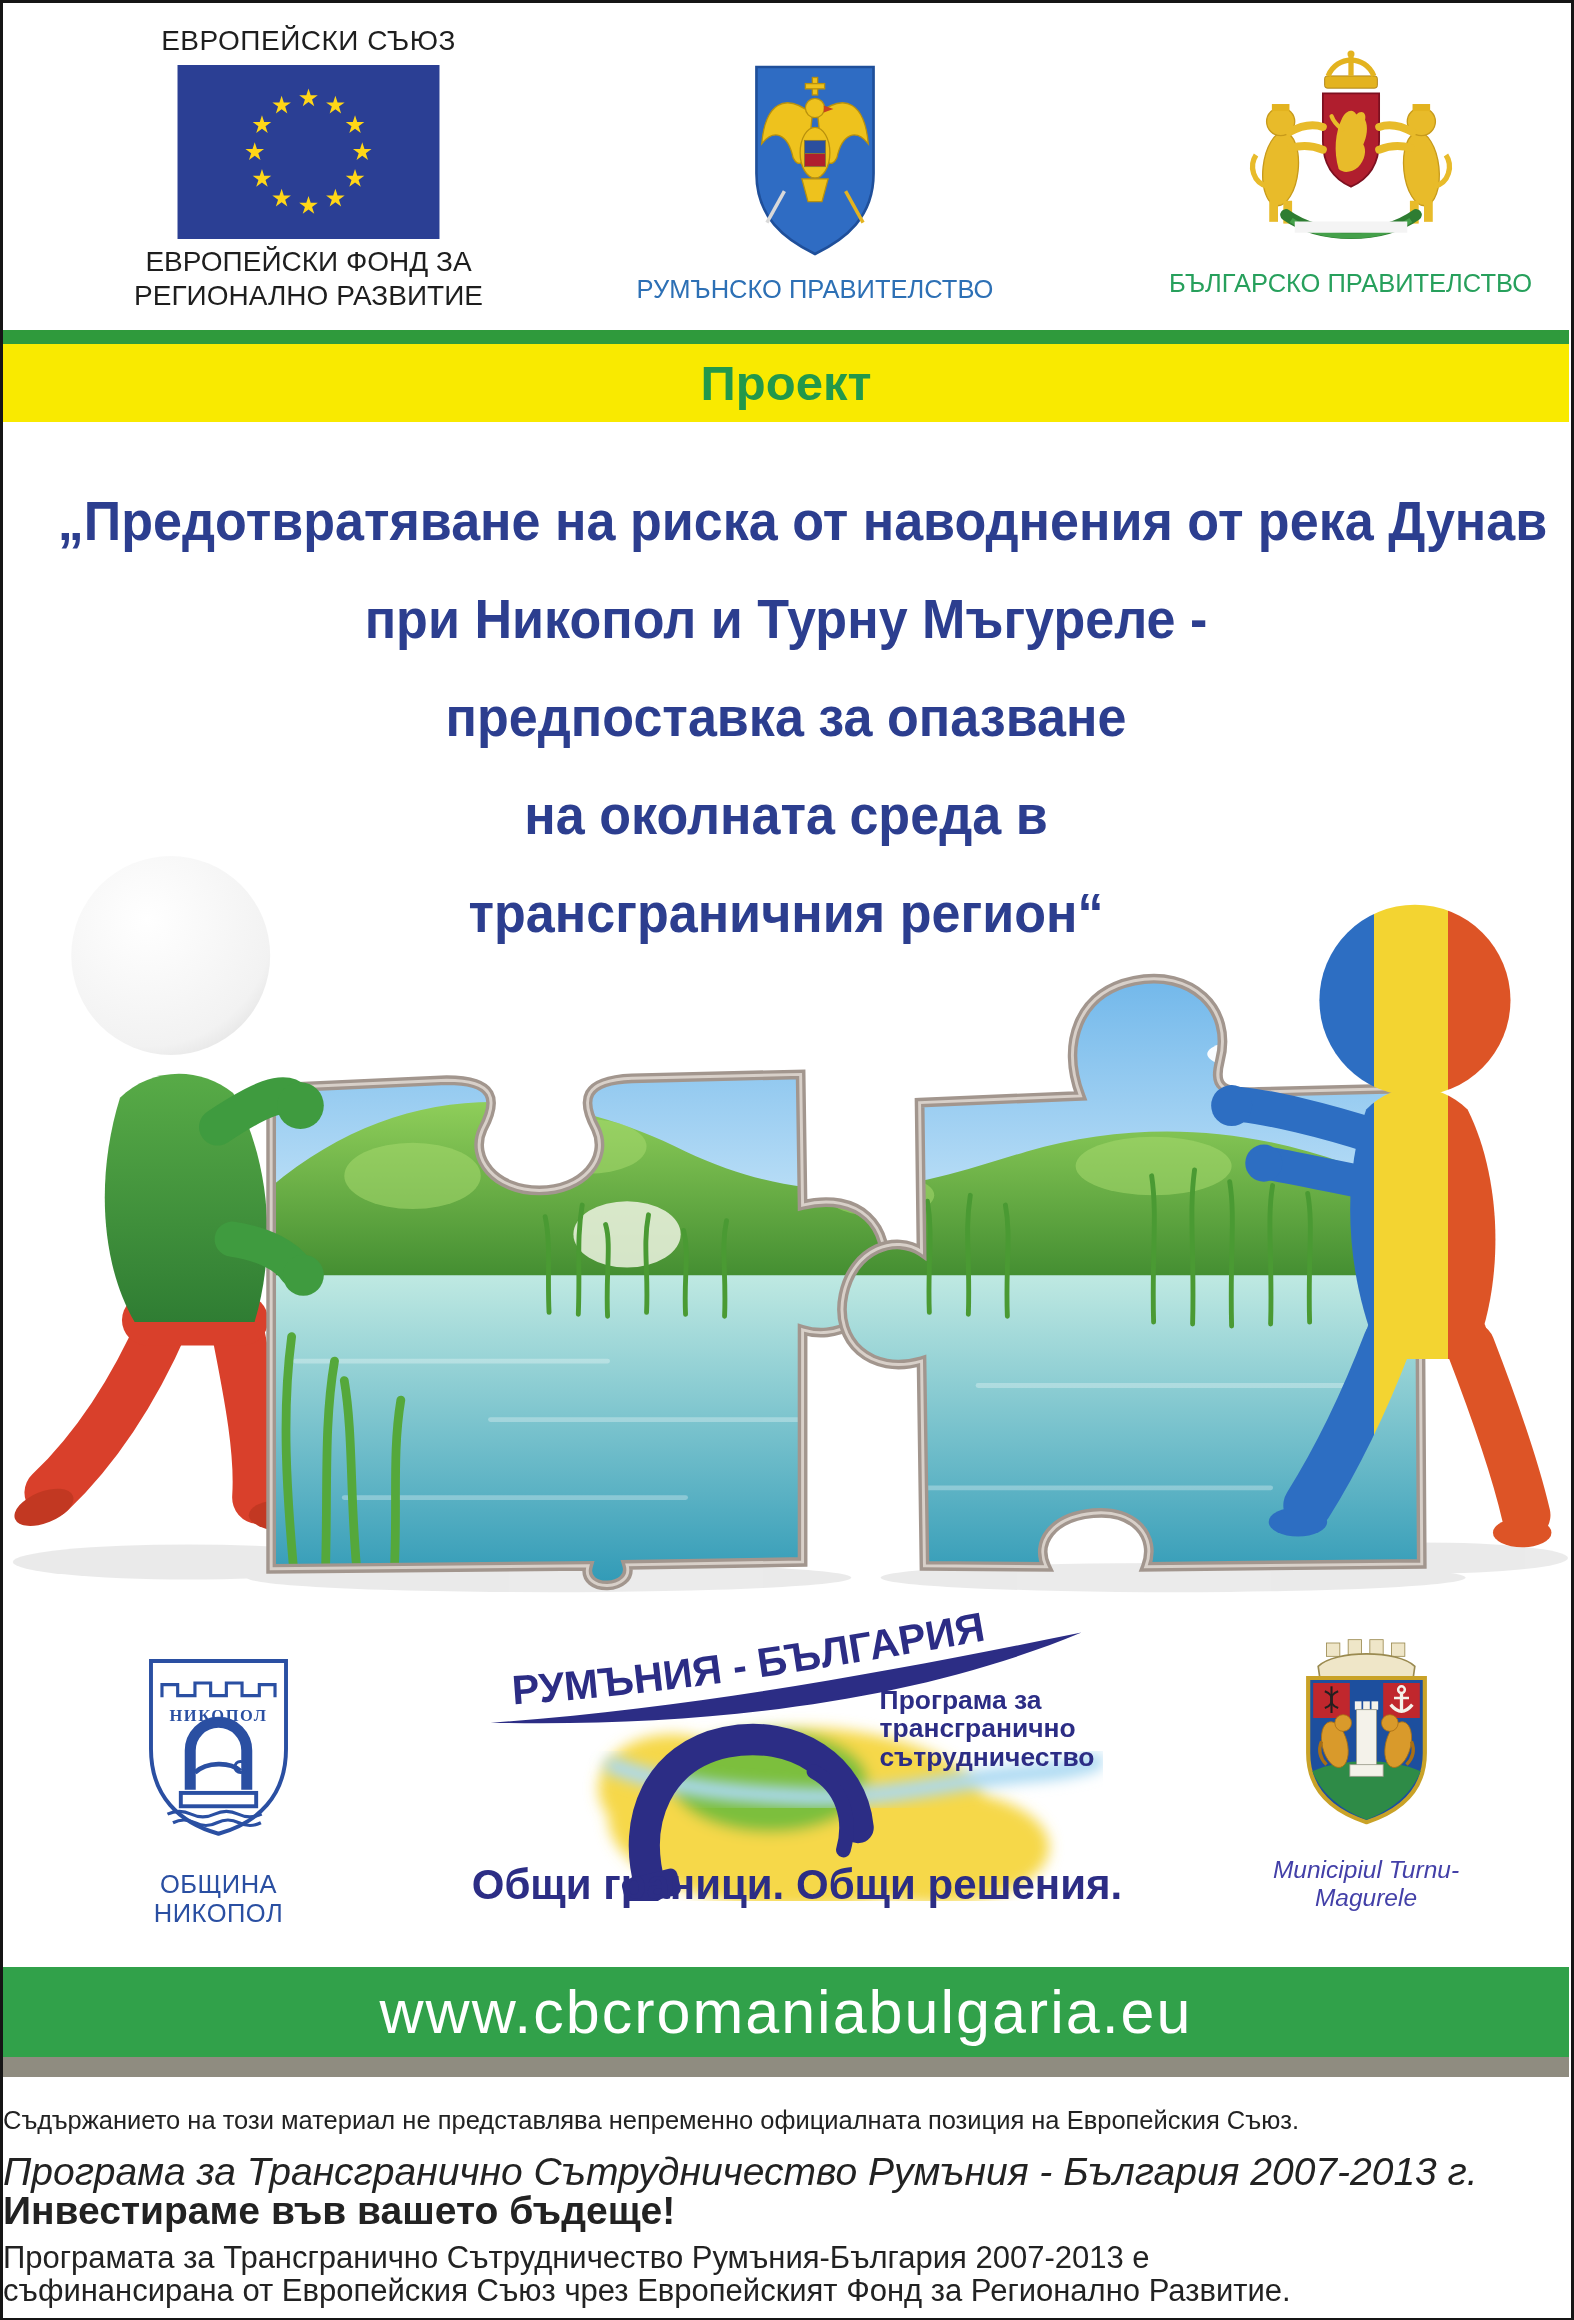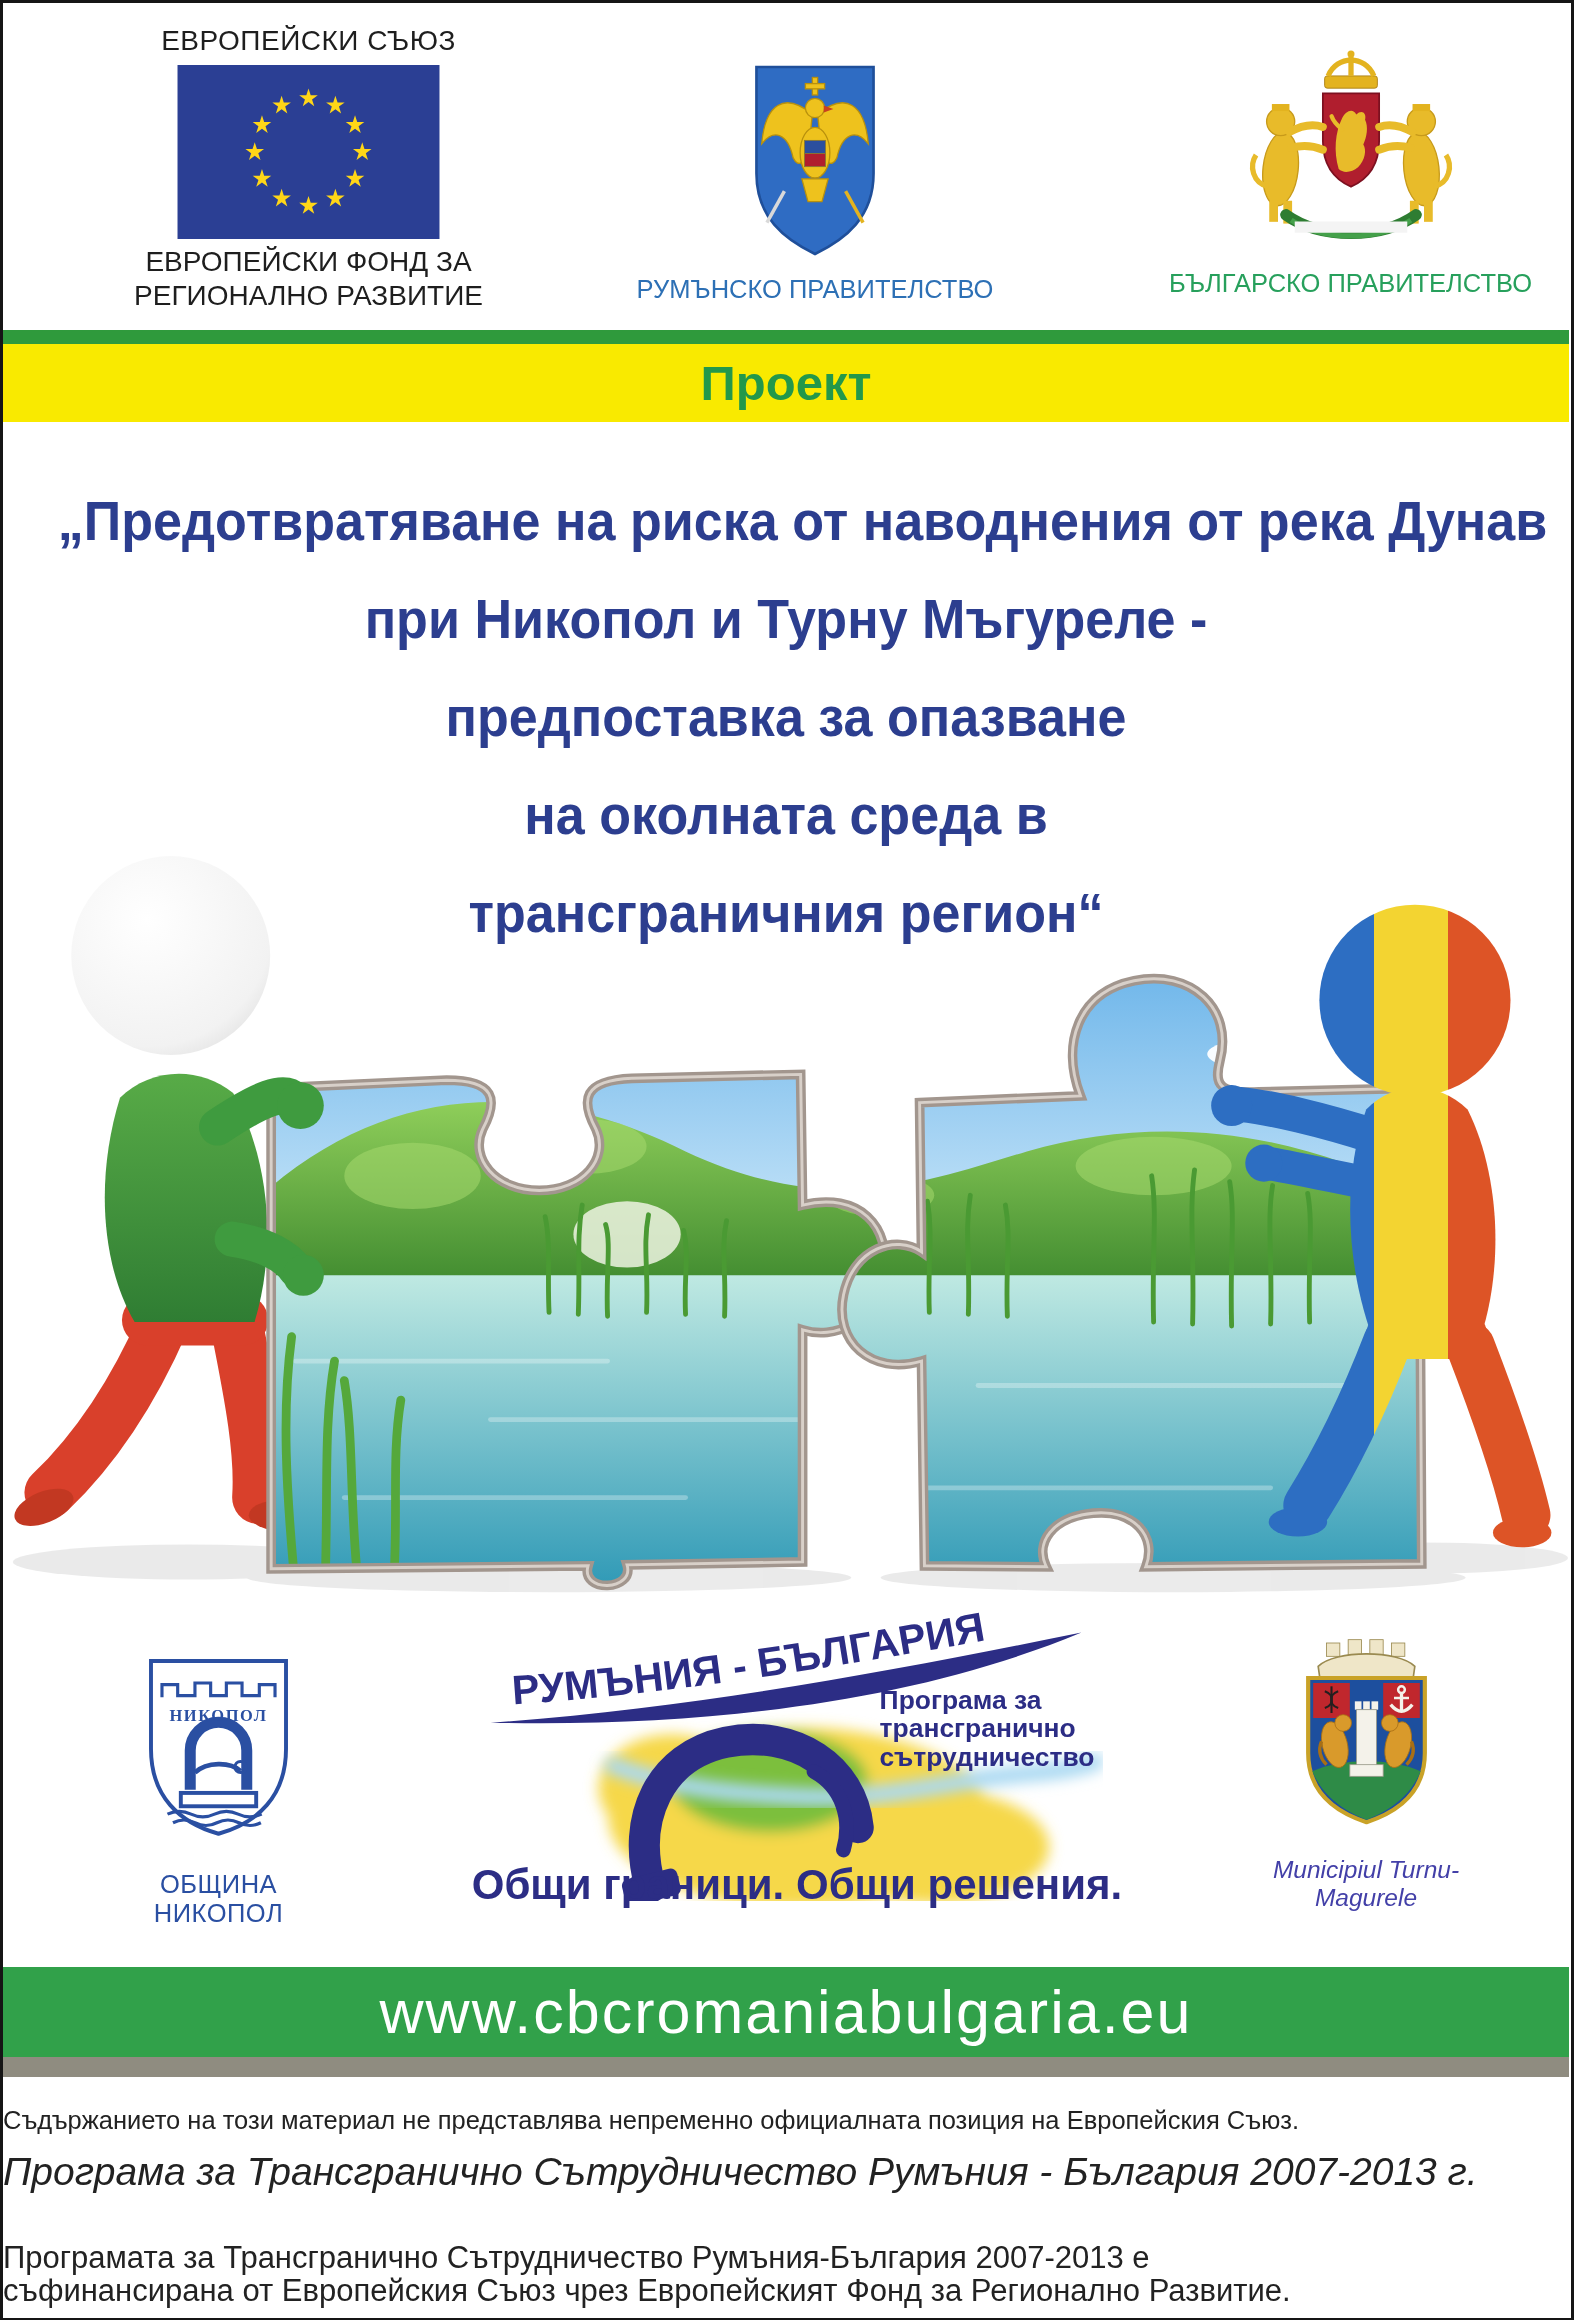--- a/index.html
+++ b/index.html
@@ -378,17 +378,18 @@
     <div class="turnu-label">Municipiul Turnu-Magurele</div>
   </div>
 
   <div class="abs url-band">
     <div class="url-text">www.cbcromaniabulgaria.eu</div>
   </div>
   <div class="abs gray-strip"></div>
 
   <div class="abs footer-line f1">Съдържанието на този материал не представлява непременно официалната позиция на Европейския Съюз.</div>
   <div class="abs footer-line f2">Програма за Трансгранично Сътрудничество Румъния - България 2007-2013 г.</div>
+  <div class="abs footer-line f3">Инвестираме във вашето бъдеще!</div>
   <div class="abs footer-line f4">Програмата за Трансгранично Сътрудничество Румъния-България 2007-2013 е</div>
   <div class="abs footer-line f5">съфинансирана от Европейския Съюз чрез Европейският Фонд за Регионално Развитие.</div>
 
 </div>
 
 
 </body></html>

